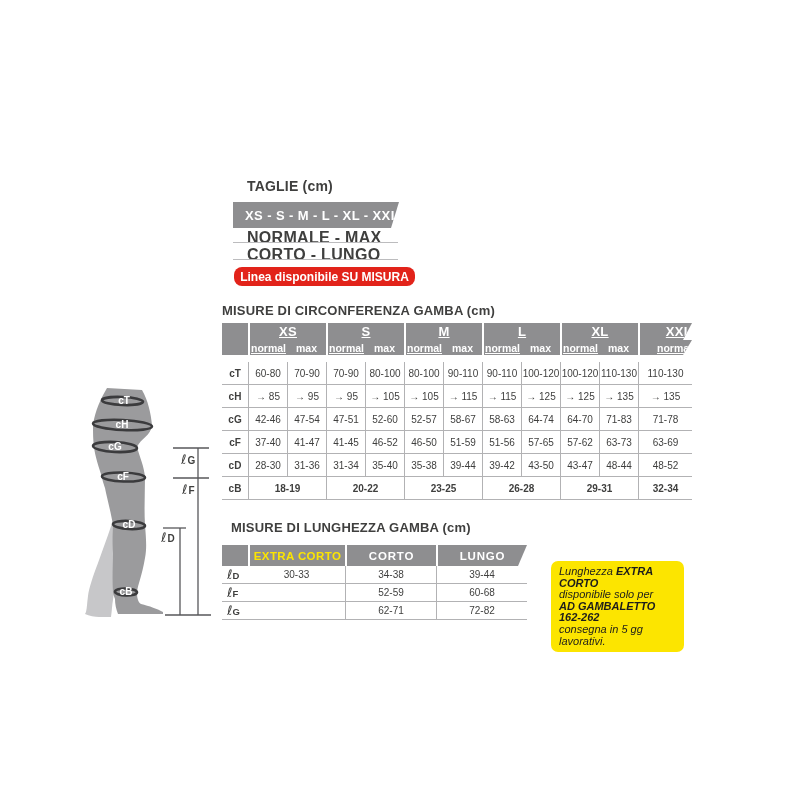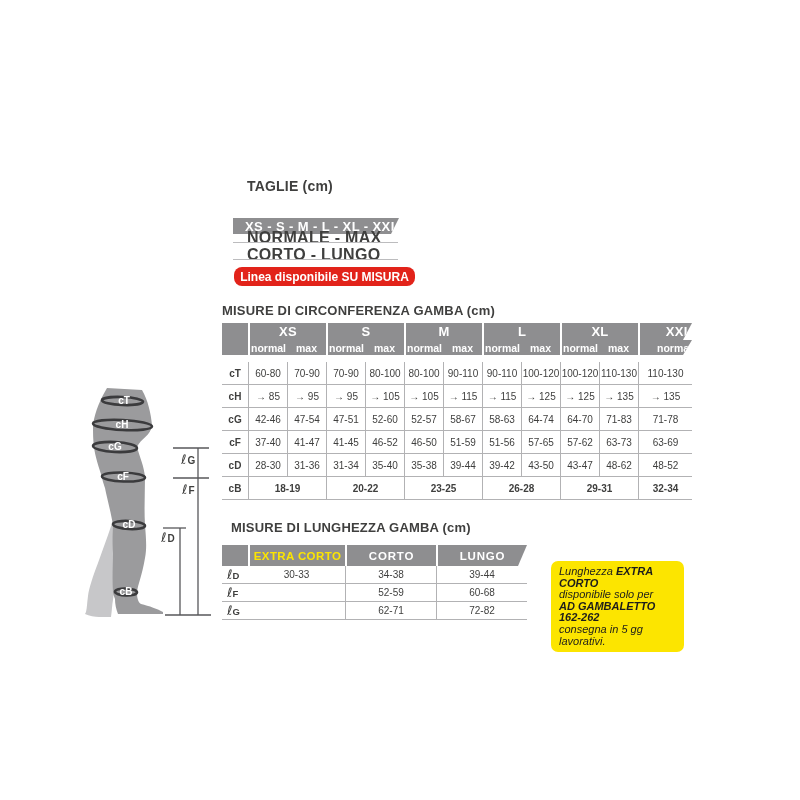--- a/index.html
+++ b/index.html
@@ -4,24 +4,24 @@
 <style>
   html,body{margin:0;padding:0;background:#fff;}
   .canvas{
     position:relative;width:800px;height:800px;background:#ffffff;overflow:hidden;
     font-family:"Liberation Sans","DejaVu Sans",sans-serif;color:#3f3f3e;
   }
   
   .taglie{position:absolute;left:233px;top:178px;width:200px;}
   .t-title{position:absolute;left:14px;top:0;font-size:14px;font-weight:bold;letter-spacing:.2px;white-space:nowrap;}
   .t-band{
-    position:absolute;left:0;top:24px;width:166px;height:16px;background:#8e8e90;
+    position:absolute;left:0;top:24px;width:166px;height:26px;background:#8e8e90;
     clip-path:polygon(0 0,100% 0,calc(100% - 8px) 100%,0 100%);
     color:#fff;font-size:13px;font-weight:bold;letter-spacing:.4px;
-    display:flex;align-items:center;padding-left:12px;box-sizing:border-box;white-space:nowrap;margin-top:16px;
+    display:flex;align-items:center;padding-left:12px;box-sizing:border-box;white-space:nowrap;
   }
   .t-row{position:absolute;left:14px;font-size:16px;font-weight:bold;letter-spacing:.3px;white-space:nowrap;}
   .t-row1{top:51px;} .t-row2{top:68px;}
   .t-line{position:absolute;left:0;width:165px;height:0;border-bottom:1px solid #bcbcbe;}
   .t-line1{top:64px;} .t-line2{top:81px;}
   .t-red{
     position:absolute;left:1px;top:89px;width:181px;height:19px;background:#e2231a;border-radius:8px;
     color:#fff;font-size:12px;font-weight:bold;display:flex;align-items:center;justify-content:center;white-space:nowrap;
   }
   
@@ -30,21 +30,21 @@
   .circ-wrap{position:absolute;left:222px;top:303px;}
   .circ-wrap .sec-title{}
   table{border-collapse:separate;border-spacing:0;}
   #circ-table{margin-top:5px;table-layout:fixed;}
   #circ-table th{
     background:#8e8e90;color:#fff;font-weight:bold;padding:0;vertical-align:middle;text-align:center;
   }
   #circ-table th.corner{width:26px;}
   #circ-table tr.h1 th{height:17px;font-size:13px;letter-spacing:.3px;}
   #circ-table tr.h2 th{height:15px;font-size:10.5px;}
-  #circ-table th.gstart{border-left:2px solid #fff;}
+  #circ-table th.gstart{border-left:2px solid #fff;text-decoration:underline;}
   #circ-table th.slant{clip-path:polygon(0 0,100% 0,calc(100% - 9px) 100%,0 100%);text-align:right;}
   #circ-table tr.spacer td{height:7px;border:none;padding:0;}
   #circ-table td{
     height:22px;font-size:10px;text-align:center;vertical-align:middle;padding:0;
     border-bottom:1px solid #b2b2b4;border-left:1px solid #b2b2b4;white-space:nowrap;color:#3f3f3e;
   }
   #circ-table td.rl{border-left:none;font-weight:bold;font-size:10px;}
   #circ-table tr.cb td{font-weight:bold;}
   
   .len-wrap{position:absolute;left:222px;top:520px;}
@@ -244,21 +244,21 @@
             <td class="rl">cD</td>
             <td>28-30</td>
             <td>31-36</td>
             <td>31-34</td>
             <td>35-40</td>
             <td>35-38</td>
             <td>39-44</td>
             <td>39-42</td>
             <td>43-50</td>
             <td>43-47</td>
-            <td>48-62</td>
+            <td>48-44</td>
             <td>48-52</td>
           </tr>
           <tr class="cb">
             <td class="rl">cB</td>
             <td colspan="2">18-19</td>
             <td colspan="2">20-22</td>
             <td colspan="2">23-25</td>
             <td colspan="2">26-28</td>
             <td colspan="2">29-31</td>
             <td colspan="1">32-34</td>

